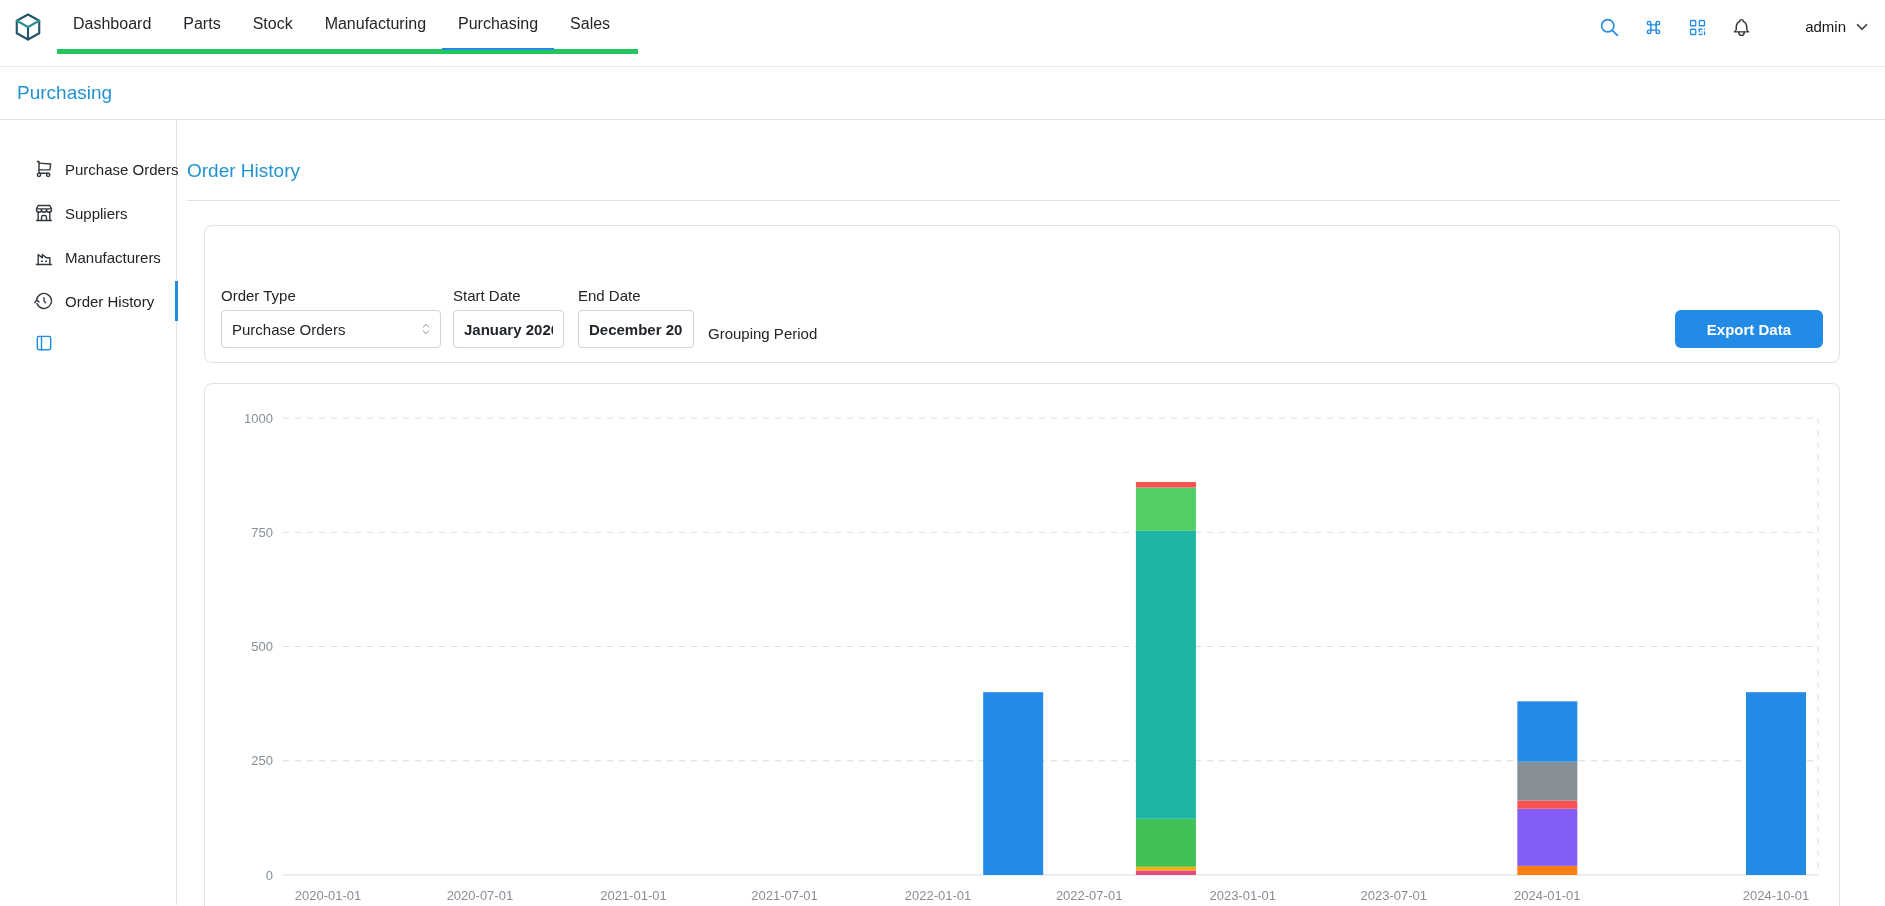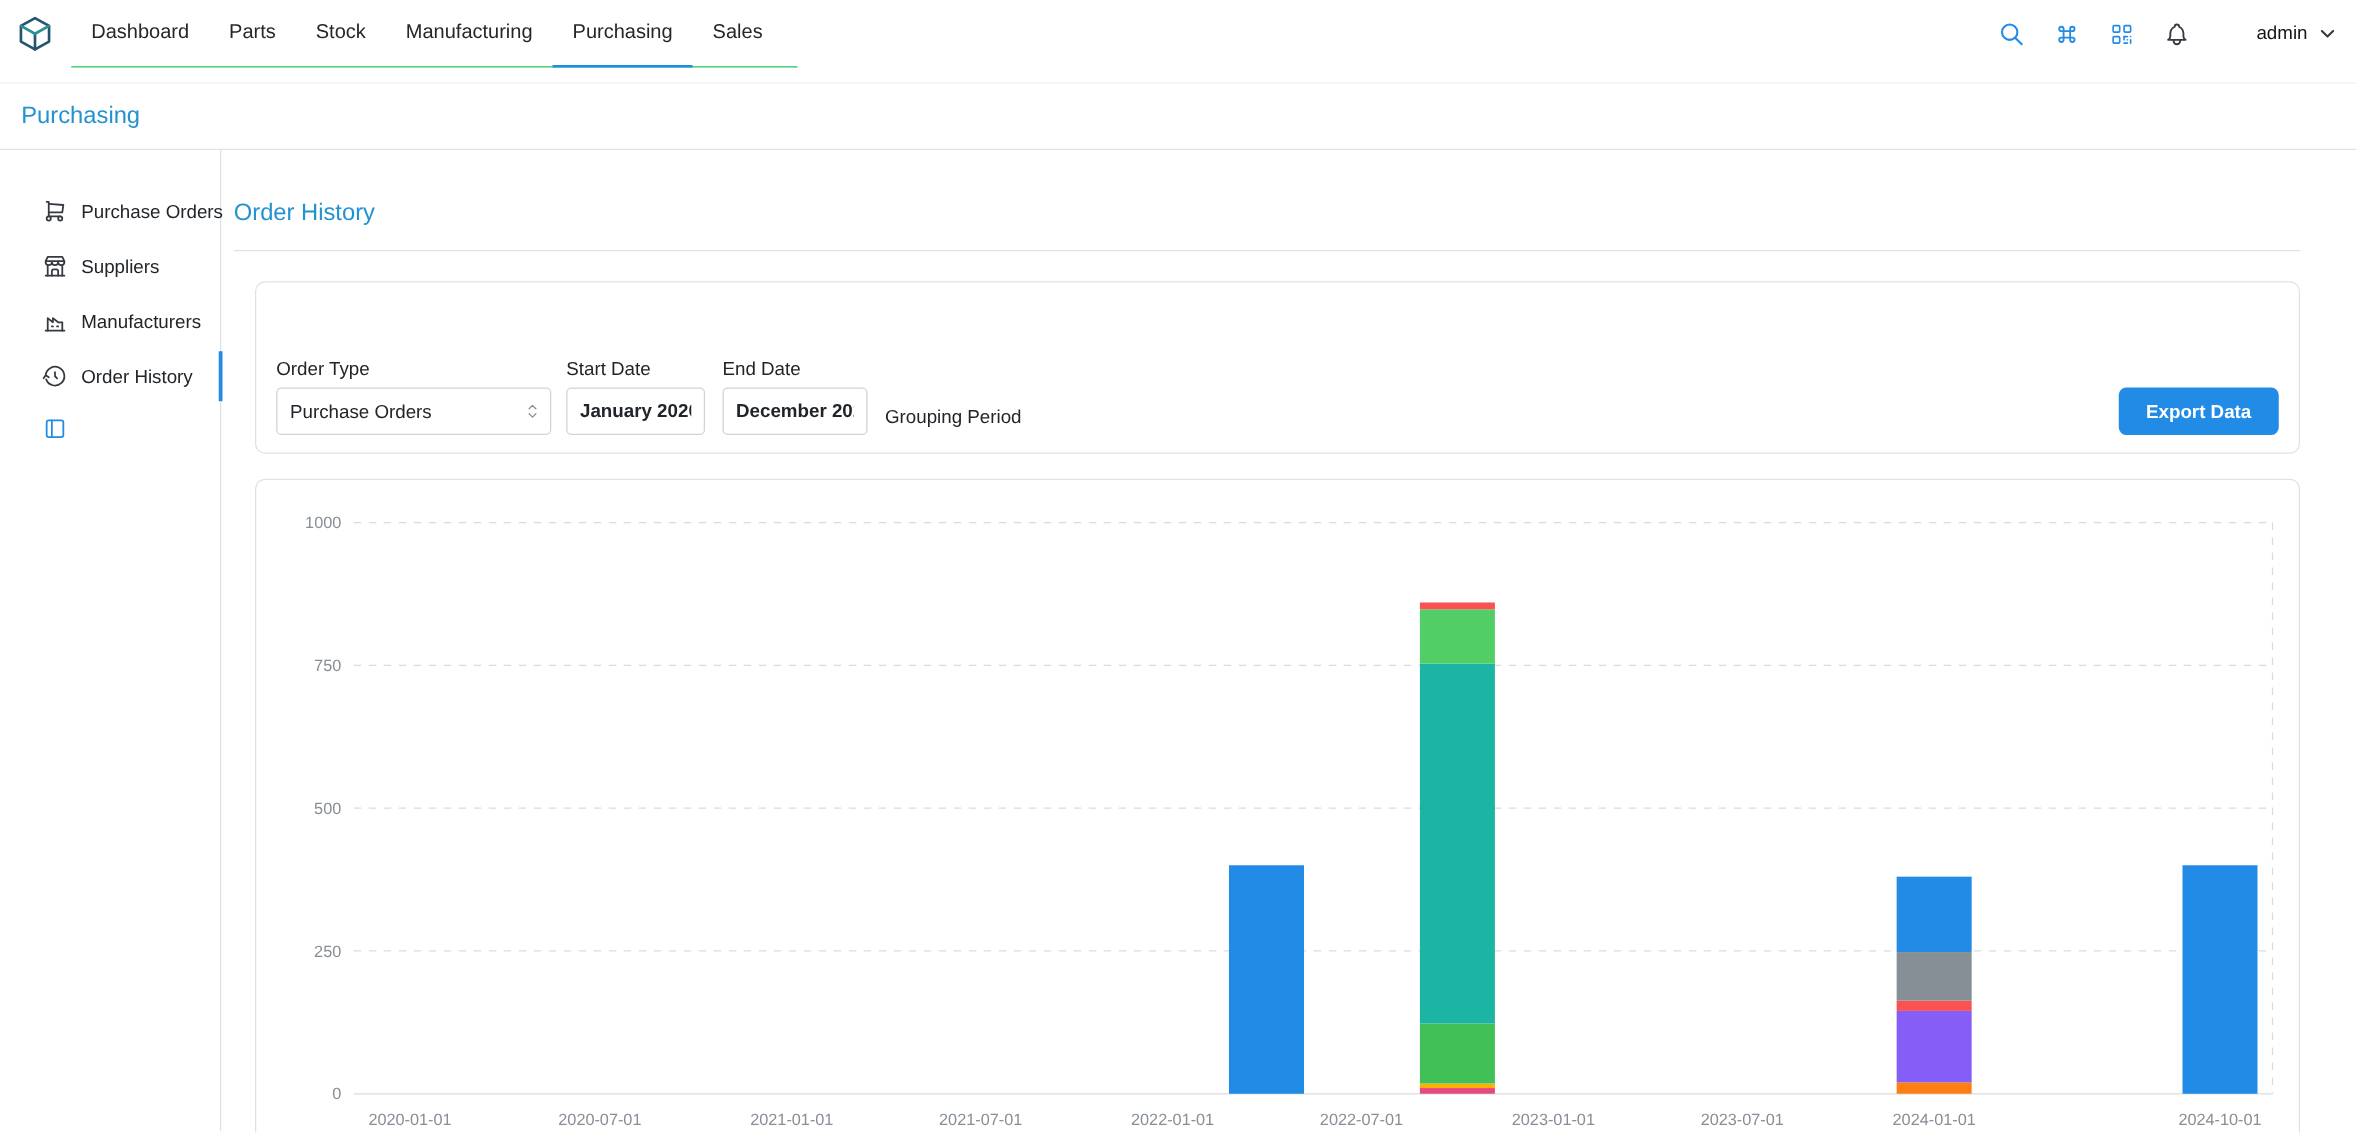--- a/index.html
+++ b/index.html
@@ -3,21 +3,21 @@
 <meta charset="utf-8">
 <style>
   * { box-sizing: border-box; margin: 0; padding: 0; }
   html,body { width: 1885px; height: 906px; overflow: hidden; background: #fff;
               font-family: "Liberation Sans", "DejaVu Sans", sans-serif; color: #212529; }
   svg.icon { display: block; fill: none; stroke-width: 1.7; stroke-linecap: round; stroke-linejoin: round; }
 
   
   .navbar { height: 67px; border-bottom: 1px solid #ececef; display: flex; align-items: stretch; padding: 0 14px 0 13px; background: #fff; }
   .logo-wrap { display: flex; align-items: center; margin-right: 14px; height: 54px; cursor: pointer; }
-  .tabs { display: flex; align-items: stretch; height: 54px; border-bottom: 1px solid #22c55e; padding-right: 12px; }
+  .tabs { display: flex; align-items: stretch; height: 54px; border-bottom: 5px solid #22c55e; padding-right: 12px; }
   .tab { display: flex; align-items: center; padding: 0 16px; font-size: 16px; color: #25262b; cursor: pointer; border-bottom: 2px solid transparent; margin-bottom: -1px; white-space: nowrap; }
   .tab.active { border-bottom-color: #228be6; font-weight: 500; }
   .nav-spacer { flex: 1; }
   .nav-right { display: flex; align-items: center; gap: 23px; height: 54px; }
   .action-icon { cursor: pointer; display: flex; align-items: center; }
   .action-icon svg { stroke: #228be6; }
   .action-icon.dark svg { stroke: #343a40; }
   .user-menu { display: flex; align-items: flex-start; gap: 7px; cursor: pointer; margin-left: 30px; }
   .user-name { font-size: 15px; color: #141517; }
 
@@ -46,21 +46,21 @@
   .control { height: 38px; border: 1px solid #ced4da; border-radius: 4px; background: #fff; font-size: 15px; color: #212529; display: flex; align-items: center; padding: 0 10px; font-family: inherit; }
   .select-control { justify-content: space-between; cursor: pointer; padding-right: 6px; }
   .select-control .sel-icon svg { stroke: #868e96; stroke-width: 1.5; }
   .select-control.focused { border: 1.5px solid #228be6; }
   input.control { outline: none; font-weight: bold; }
   .w-select { width: 220px; margin-top: 48px; }
   .w-start { width: 111px; margin-left: 12px; }
   .w-end { width: 116px; margin-left: 14px; }
   .w-group { width: 220px; margin-left: 14px; gap: 48px; }
   .filter-spacer { flex: 1; }
-  .export-btn { height: 38px; padding: 0 22px; background: #228be6; color: #fff; font-size: 15px; font-weight: 600; border: none; border-radius: 6px; cursor: pointer; font-family: inherit; }
+  .export-btn { height: 38px; padding: 0 32px; background: #228be6; color: #fff; font-size: 15px; font-weight: 600; border: none; border-radius: 6px; cursor: pointer; font-family: inherit; }
 
   .chart-card { margin-top: 20px; height: 562px; position: relative; overflow: hidden; }
   .chart-card svg { position: absolute; inset: 0; font-family: inherit; }
 </style>
 </head>
 <body>
 
 <header class="navbar">
   <div class="logo-wrap">
     <svg class="icon" width="30" height="30" viewBox="0 0 24 24">

